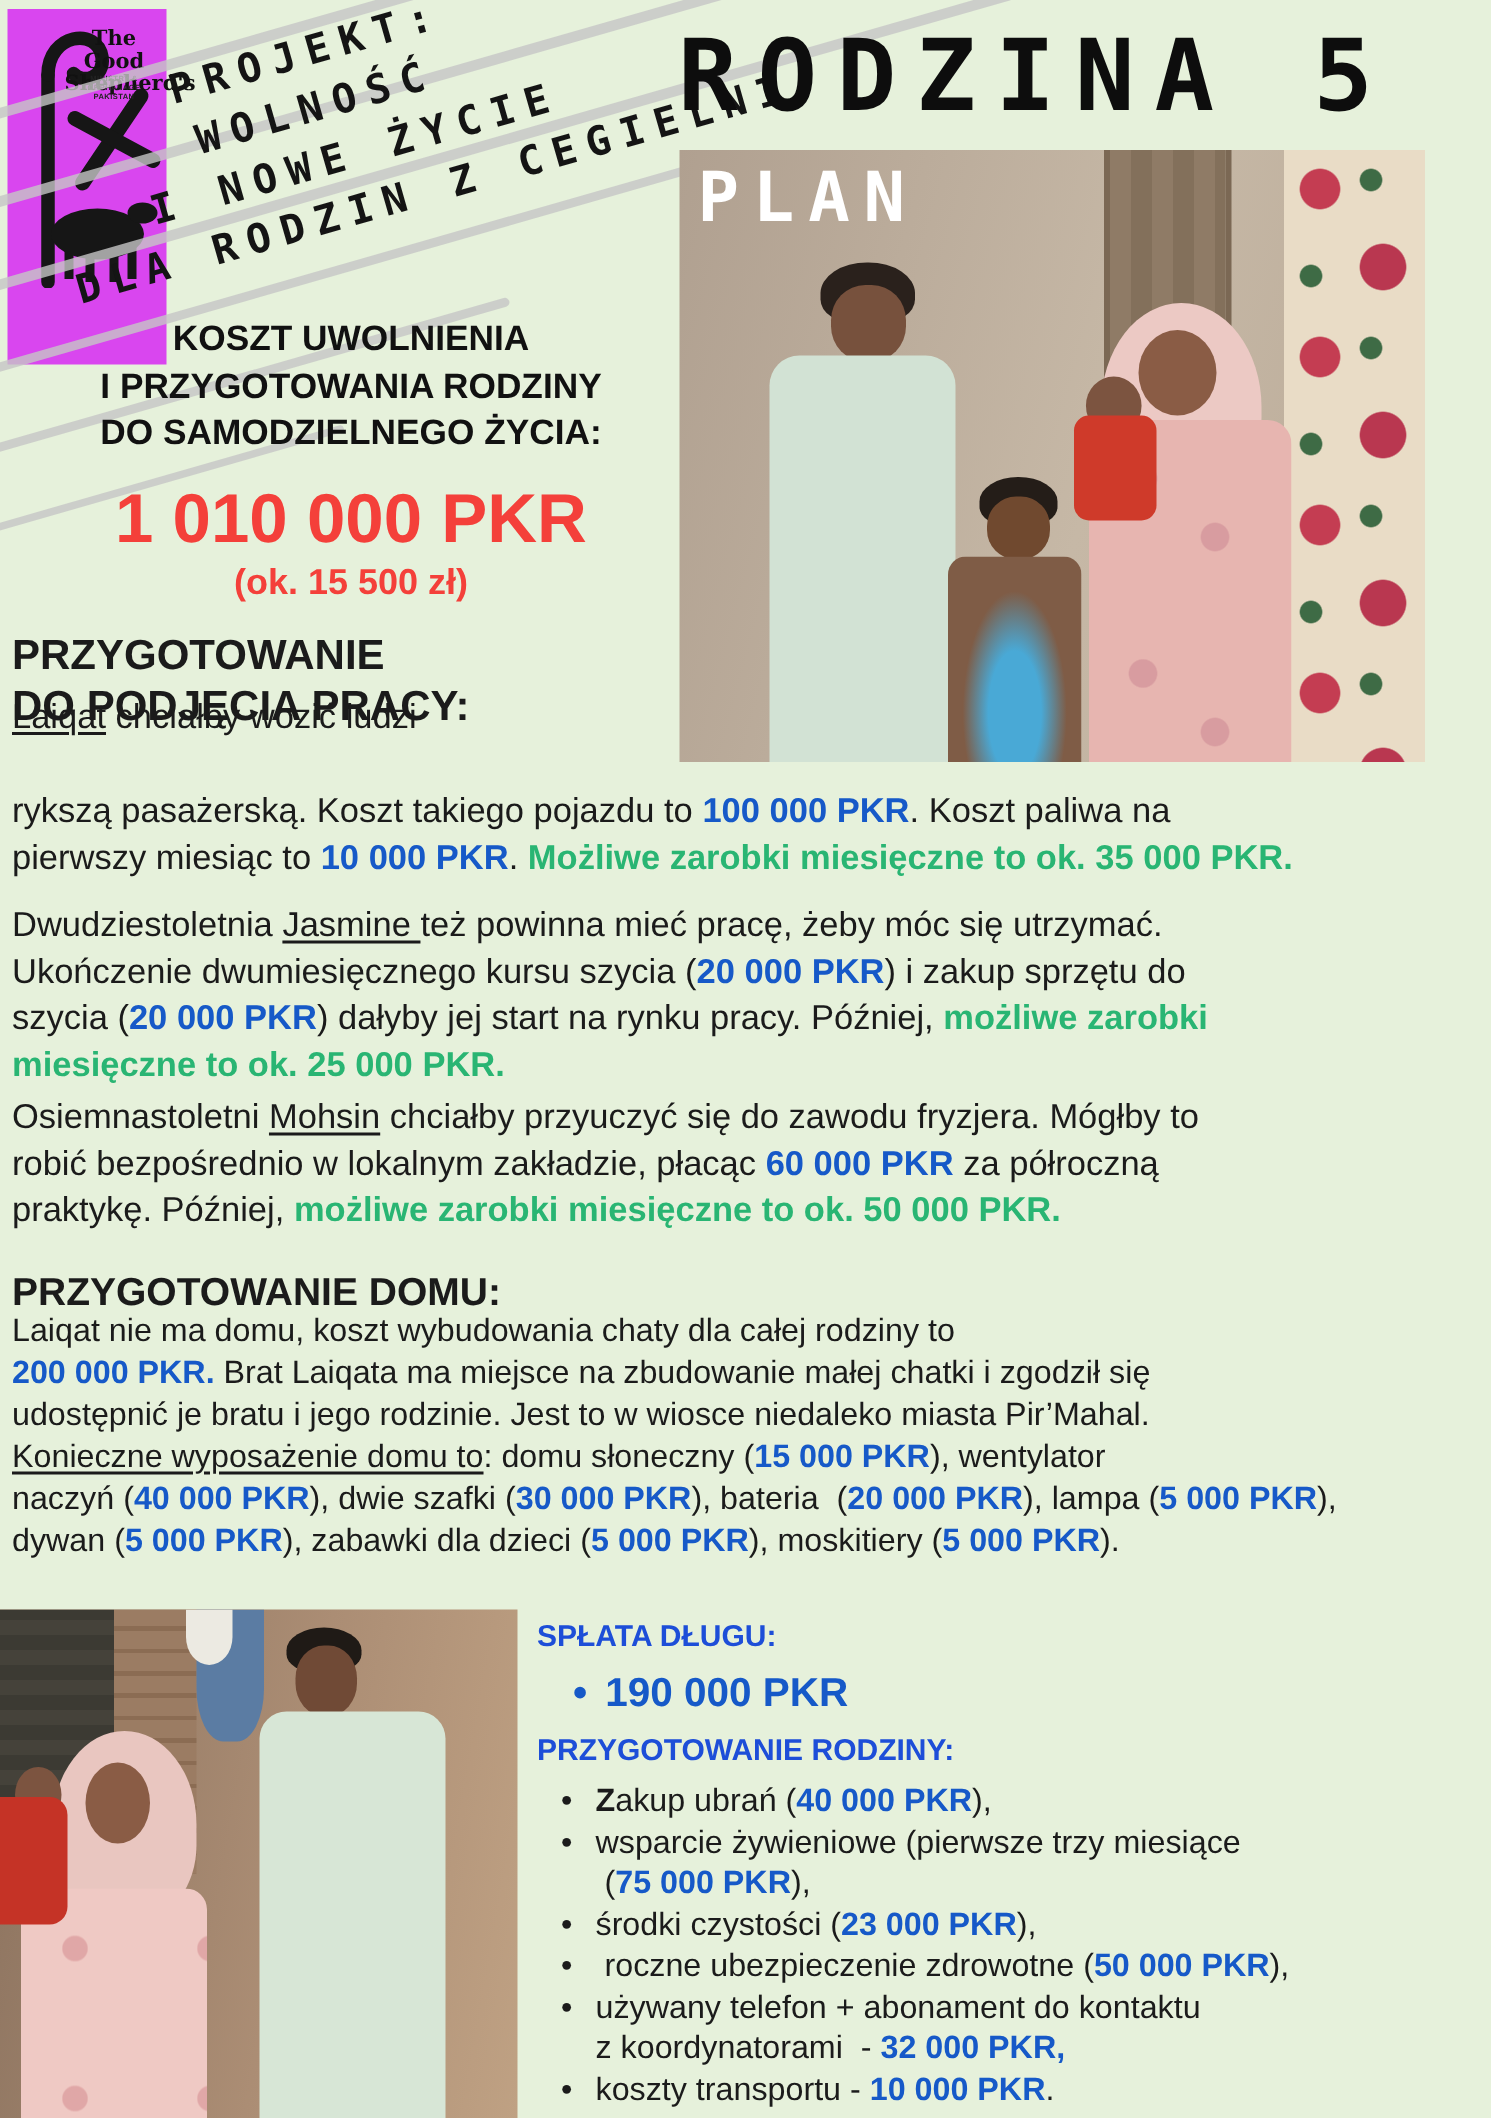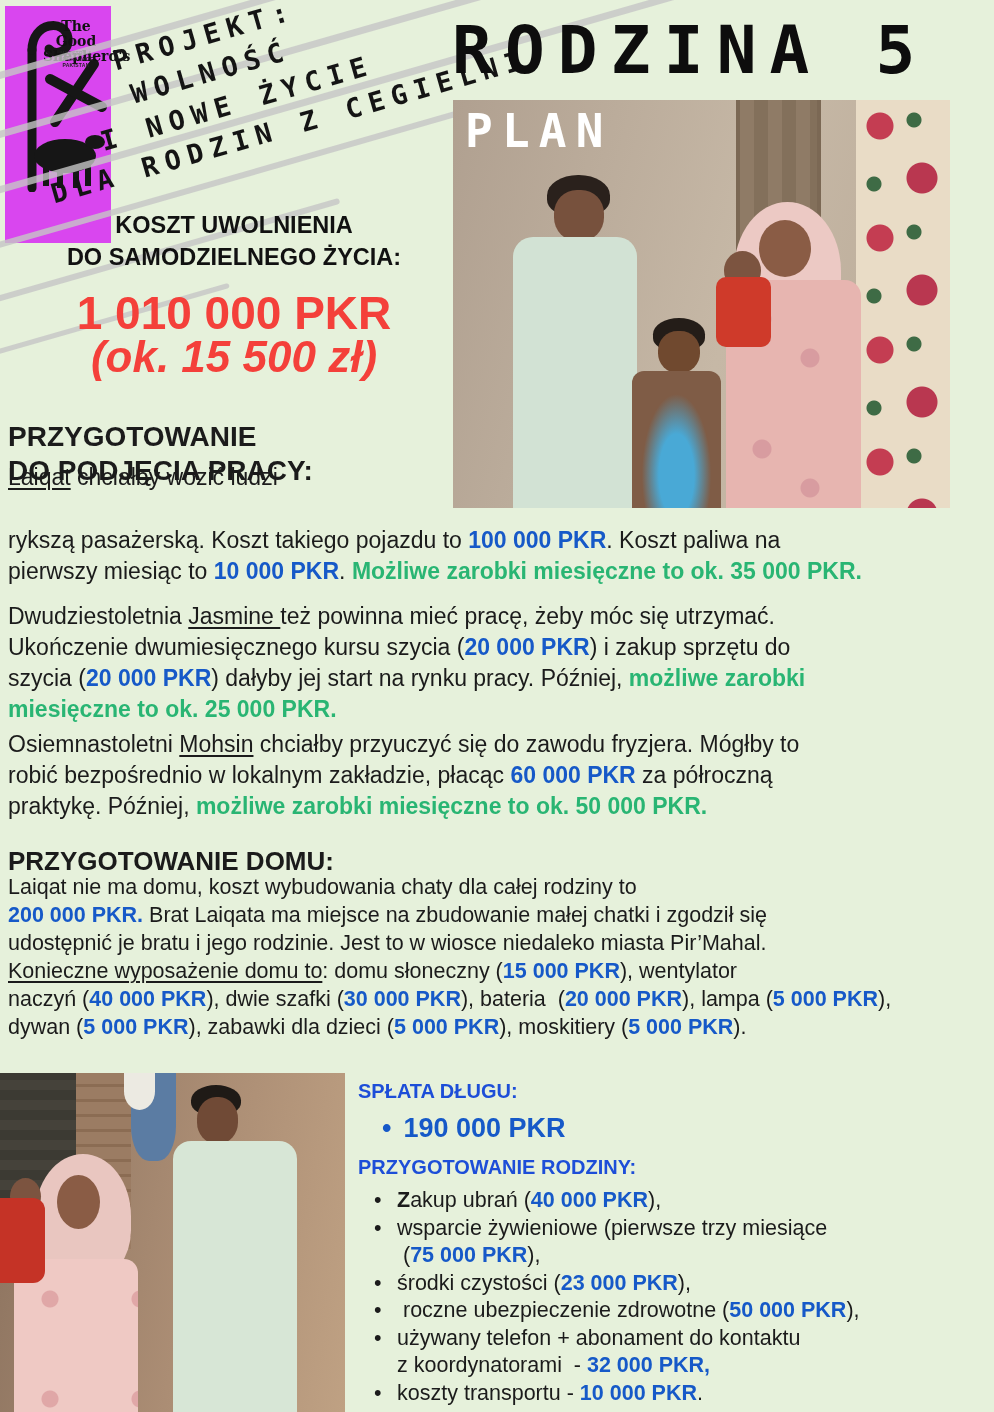--- a/index.html
+++ b/index.html
@@ -85,21 +85,21 @@
   .p2-w-face{left:16.5%;top:30%;width:12.5%;height:16%;background:#8a5c45;border-radius:50%;}
   .p2-w-dress{left:4%;top:55%;width:36%;height:45%;background:#efc9c4;border-radius:14px 14px 0 0;
      background-image:radial-gradient(circle at 40% 40%,#e0a7a7 0 8px,transparent 9px);background-size:90px 100px;}
   .p2-baby-head{left:3%;top:31%;width:9%;height:11%;background:#7c5440;border-radius:50%;}
   .p2-baby{left:0;top:37%;width:13%;height:25%;background:#c53326;border-radius:0 12px 12px 0;}
 
   
   .cost{left:10px;top:210px;width:448px;text-align:center;z-index:6;}
   .cost-h{font-weight:700;font-size:23.5px;line-height:31.5px;color:#111;}
   .pkr{margin-top:16px;font-weight:800;font-size:46px;line-height:48px;color:var(--red);}
-  .pln{font-weight:800;font-size:44px;line-height:40px;color:var(--red);font-style:italic;}
+  .pln{font-weight:800;font-size:24px;line-height:40px;color:var(--red);}
 
   
   .h-work{left:8px;top:420px;font-weight:800;font-size:28px;line-height:34px;z-index:6;}
   .intro{left:8px;top:462px;width:440px;font-size:23px;line-height:30px;z-index:6;}
   .para{position:absolute;left:8px;width:982px;font-size:23px;z-index:6;}
   .para .rl{white-space:pre-wrap;line-height:31px;}
   .p-work1{top:525px;} .p-work2{top:601px;} .p-work3{top:729px;}
   .h-home{left:8px;top:845px;font-weight:800;font-size:26px;line-height:32px;z-index:6;}
   .p-home{top:873px;font-size:21.5px;}
   .p-home .rl{line-height:28px;}
@@ -185,20 +185,21 @@
     <div class="ab p1-baby"></div>
     <div class="ab p1-boy-hair"></div>
     <div class="ab p1-boy-head"></div>
     <div class="ab p1-boy-shirt"></div>
     <div class="plan mono">PLAN</div>
   </div>
 
   <div class="ab cost">
     <div class="cost-h">
       <div>KOSZT UWOLNIENIA</div>
+      <div>I PRZYGOTOWANIA RODZINY</div>
       <div>DO SAMODZIELNEGO ŻYCIA:</div>
     </div>
     <div class="pkr">1 010 000 PKR</div>
     <div class="pln">(ok. 15 500 zł)</div>
   </div>
 
   <div class="ab h-work">
     <div>PRZYGOTOWANIE</div>
     <div>DO PODJĘCIA PRACY:</div>
   </div>

